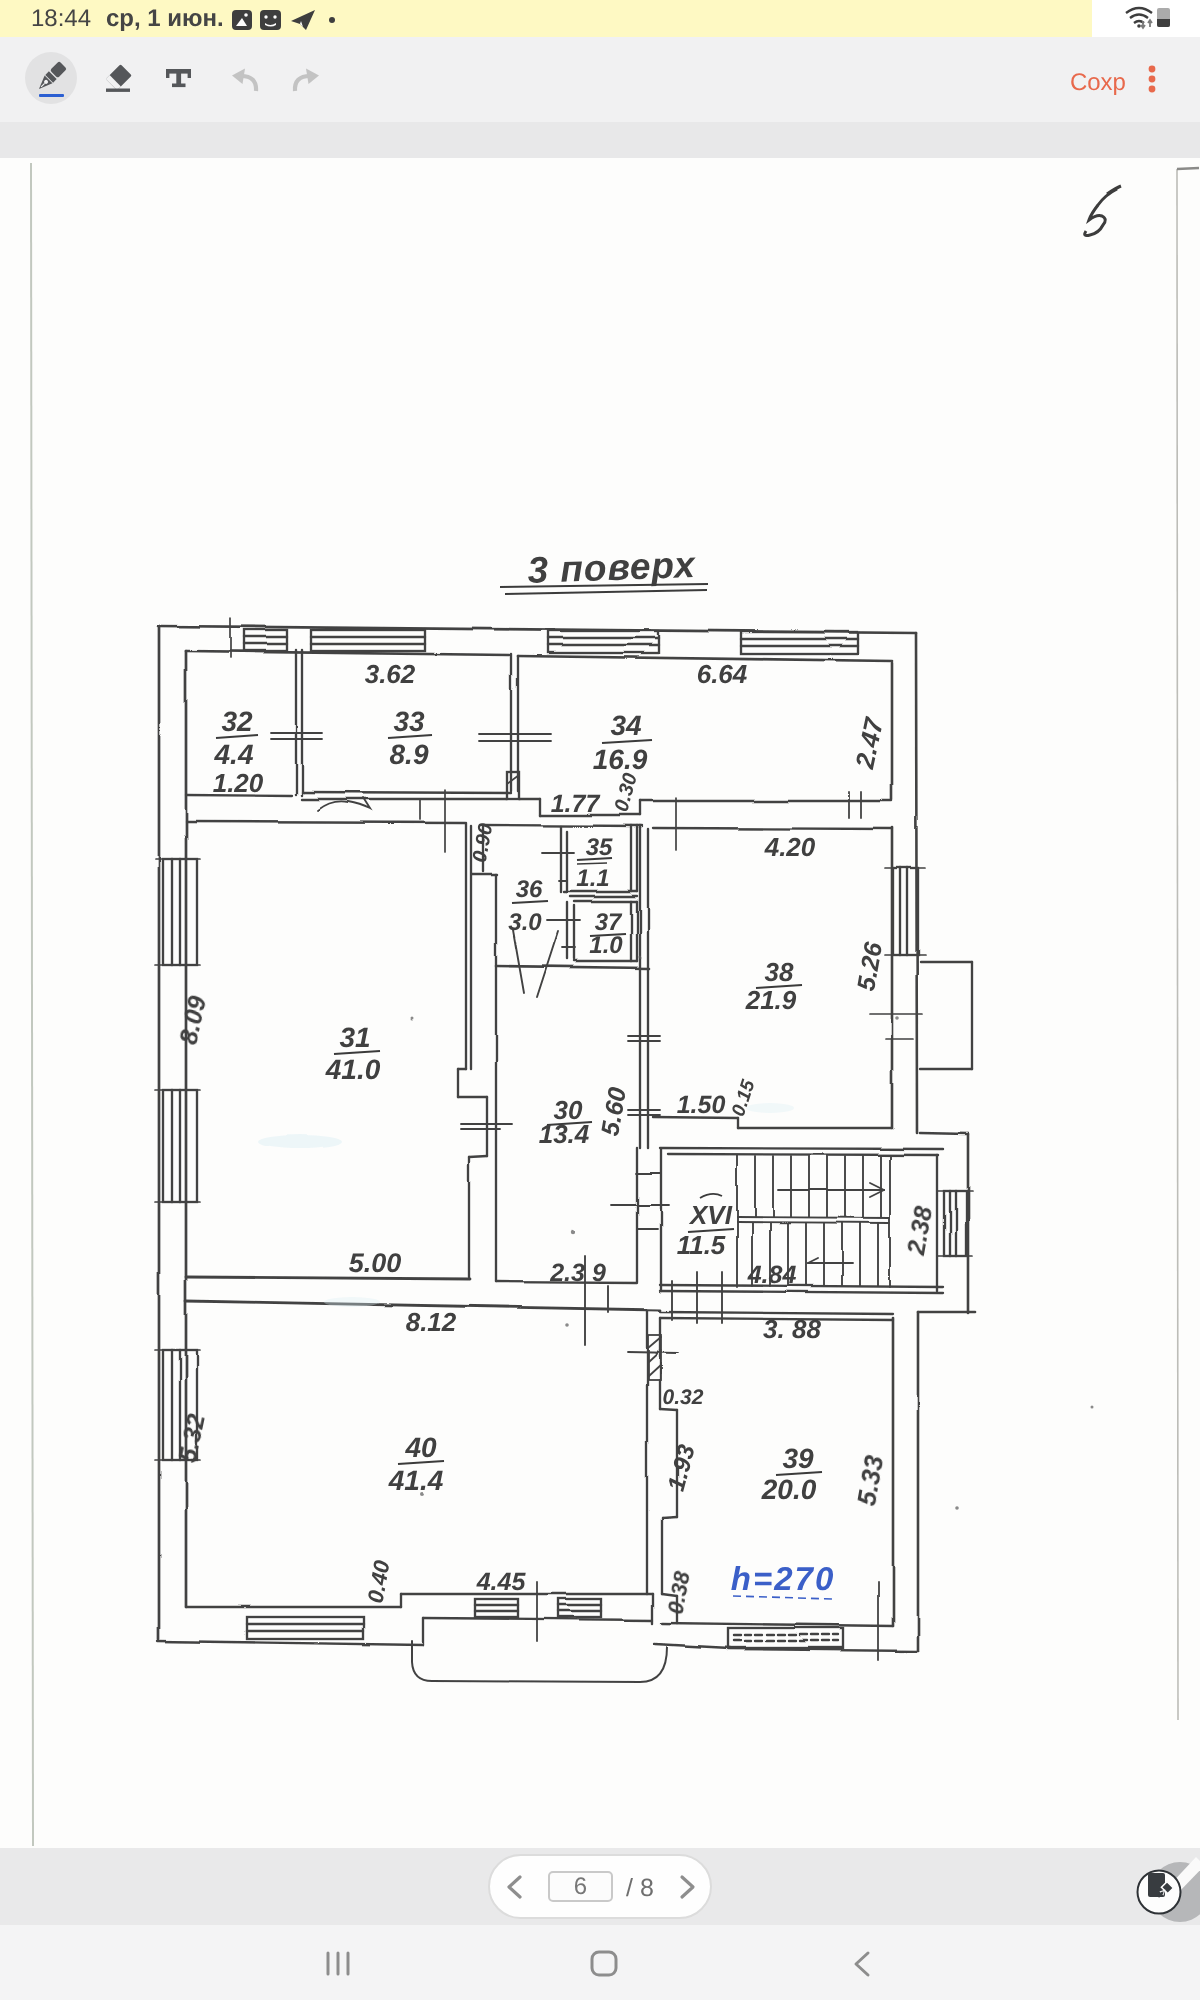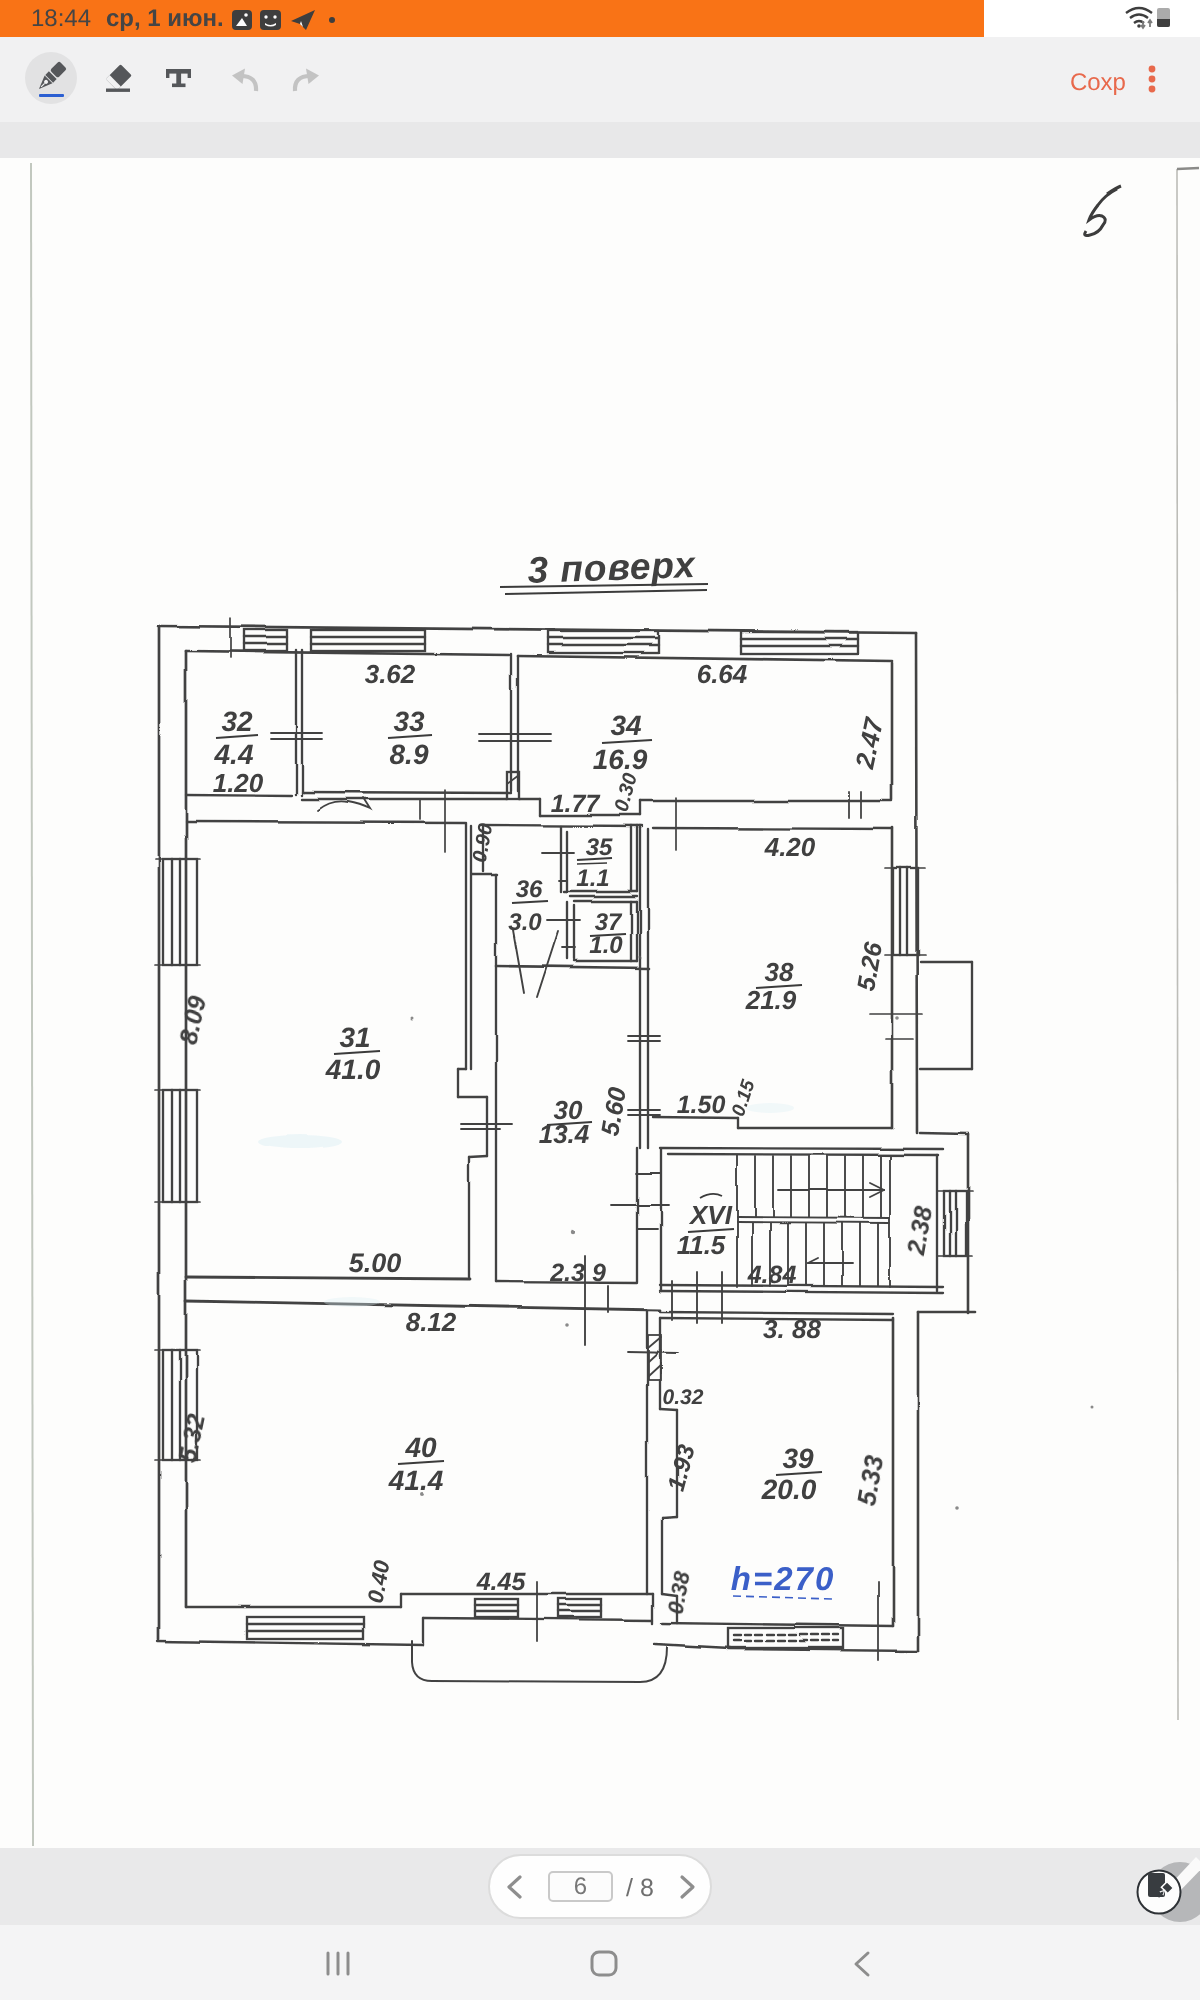--- a/index.html
+++ b/index.html
@@ -1,19 +1,19 @@
 <!DOCTYPE html>
 <html><head>
 <meta charset="utf-8">
 <style>
   html,body{margin:0;padding:0;}
   *{-webkit-font-smoothing:antialiased;text-rendering:geometricPrecision;}
   body{width:1200px;height:2000px;position:relative;overflow:hidden;
        font-family:"Liberation Sans",sans-serif;background:#ffffff;}
-  .status{position:absolute;left:0;top:0;width:984px;height:37px;background:#f97316;}
+  .status{position:absolute;left:0;top:0;width:1092px;height:37px;background:#fef9c3;}
   .stime{position:absolute;left:31px;top:5px;font-size:24px;color:#454545;}
   .sdate{position:absolute;left:106px;top:5px;font-size:24px;color:#454545;font-weight:bold;}
   .toolbar{position:absolute;left:0;top:37px;width:1200px;height:85px;background:#f1f1f2;padding-left:28px;}
   .pencircle{position:absolute;left:25px;top:15px;width:52px;height:52px;border-radius:50%;background:#e2e2e3;}
   .bluebar{position:absolute;left:39px;top:57px;width:25px;height:3px;background:#2b5fd2;border-radius:1px;}
   .sohr{position:absolute;left:1070px;top:32px;font-size:24px;color:#e8694c;}
   .canvasbg{position:absolute;left:0;top:122px;width:1200px;height:36px;background:#e8e8e9;}
   .page{position:absolute;left:0;top:158px;width:1200px;height:1690px;background:#fdfdfc;}
   .pagebar{position:absolute;left:0;top:1848px;width:1200px;height:77px;background:#e9e9ea;}
   .pill{position:absolute;left:488px;top:6px;width:224px;height:65px;background:#fefefe;

